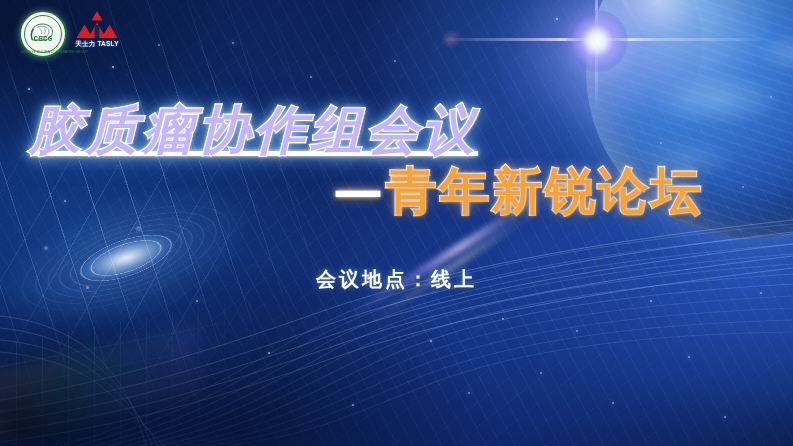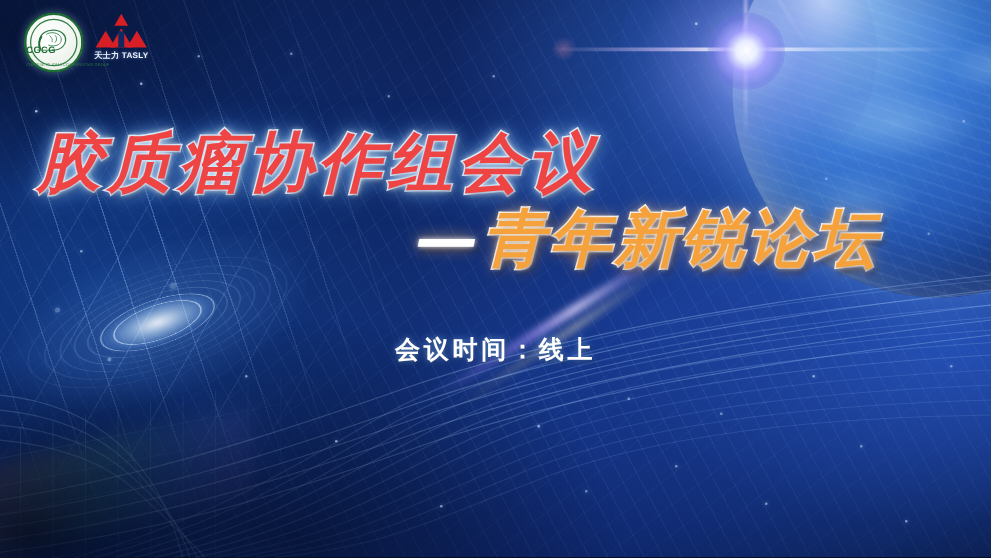--- a/index.html
+++ b/index.html
@@ -183,23 +183,23 @@
     box-shadow:0 0 7px rgba(200,235,255,.35);
     display:flex;align-items:center;justify-content:center;
   }
   .logo-cgcg .inner-ring{
     position:absolute;inset:3px;border-radius:50%;border:1px solid #2f7d45;
   }
   .logo-cgcg .head{
     position:absolute;left:7px;top:8px;width:30px;height:24px;
   }
   .logo-cgcg .cgcg-text{
-    position:absolute;left:0;right:0;top:23px;
+    position:absolute;left:0;right:0;top:23px;text-align:center;
     font-size:7.5px;font-weight:bold;color:#1f6b36;letter-spacing:.3px;
-    font-family:Liberation Sans, sans-serif;
+    font-family:Liberation Mono, monospace;
   }
   .logo-cgcg .arc-text{
     position:absolute;left:0;right:0;bottom:2.5px;text-align:center;
     font-size:3.2px;color:#2f7d45;letter-spacing:.1px;white-space:nowrap;
     font-family:"Liberation Sans", sans-serif;
   }
 
   .logo-tasly{
     position:absolute;left:74px;top:11px;width:46px;height:42px;
     display:flex;flex-direction:column;align-items:center;justify-content:flex-start;
@@ -238,34 +238,35 @@
     font-size:4.4px;color:#cfe4ff;letter-spacing:1.3px;white-space:nowrap;
     font-family:"Liberation Sans", sans-serif;
   }
 
   
   .title-main{
     position:absolute;left:30px;top:96px;
     font-size:52px;font-weight:bold;font-style:italic;
     letter-spacing:4px;
     font-family:"DejaVu Sans", sans-serif;
-    color:#ef4444;
+    color:#c4b5fd;
     -webkit-text-stroke:2.2px #ffffff;
     paint-order:stroke fill;
     text-shadow:
       0 0 5px rgba(255,255,255,.95),
       0 0 13px rgba(150,210,255,.9),
       0 0 26px rgba(90,160,255,.65),
       2px 3px 5px rgba(4,14,48,.75);
     white-space:nowrap;
+    text-decoration:underline;
   }
 
   .title-sub{
     position:absolute;left:333px;top:158px;
-    font-size:50px;font-weight:bold;font-style:italic;
+    font-size:50px;font-weight:bold;
     letter-spacing:3px;
     font-family:"DejaVu Sans", sans-serif;
     white-space:nowrap;
     color:#f6a23c;
     -webkit-text-stroke:2.2px #ffffff;
     paint-order:stroke fill;
     text-shadow:
       0 0 4px rgba(255,255,255,.85),
       0 0 12px rgba(255,190,110,.75),
       2px 3px 6px rgba(6,16,52,.8);
@@ -423,15 +424,15 @@
     <div class="name">天士力 TASLY</div>
   </div>
 
 
   <div class="title-main">胶质瘤协作组会议</div>
 
   <div class="title-sub">
     <span class="dash">—</span><span>青年新锐论坛</span>
   </div>
 
-  <div class="meta-place">会议时间：线上</div>
+  <div class="meta-place">会议地点：线上</div>
 
 </div>
 
 </body></html>

